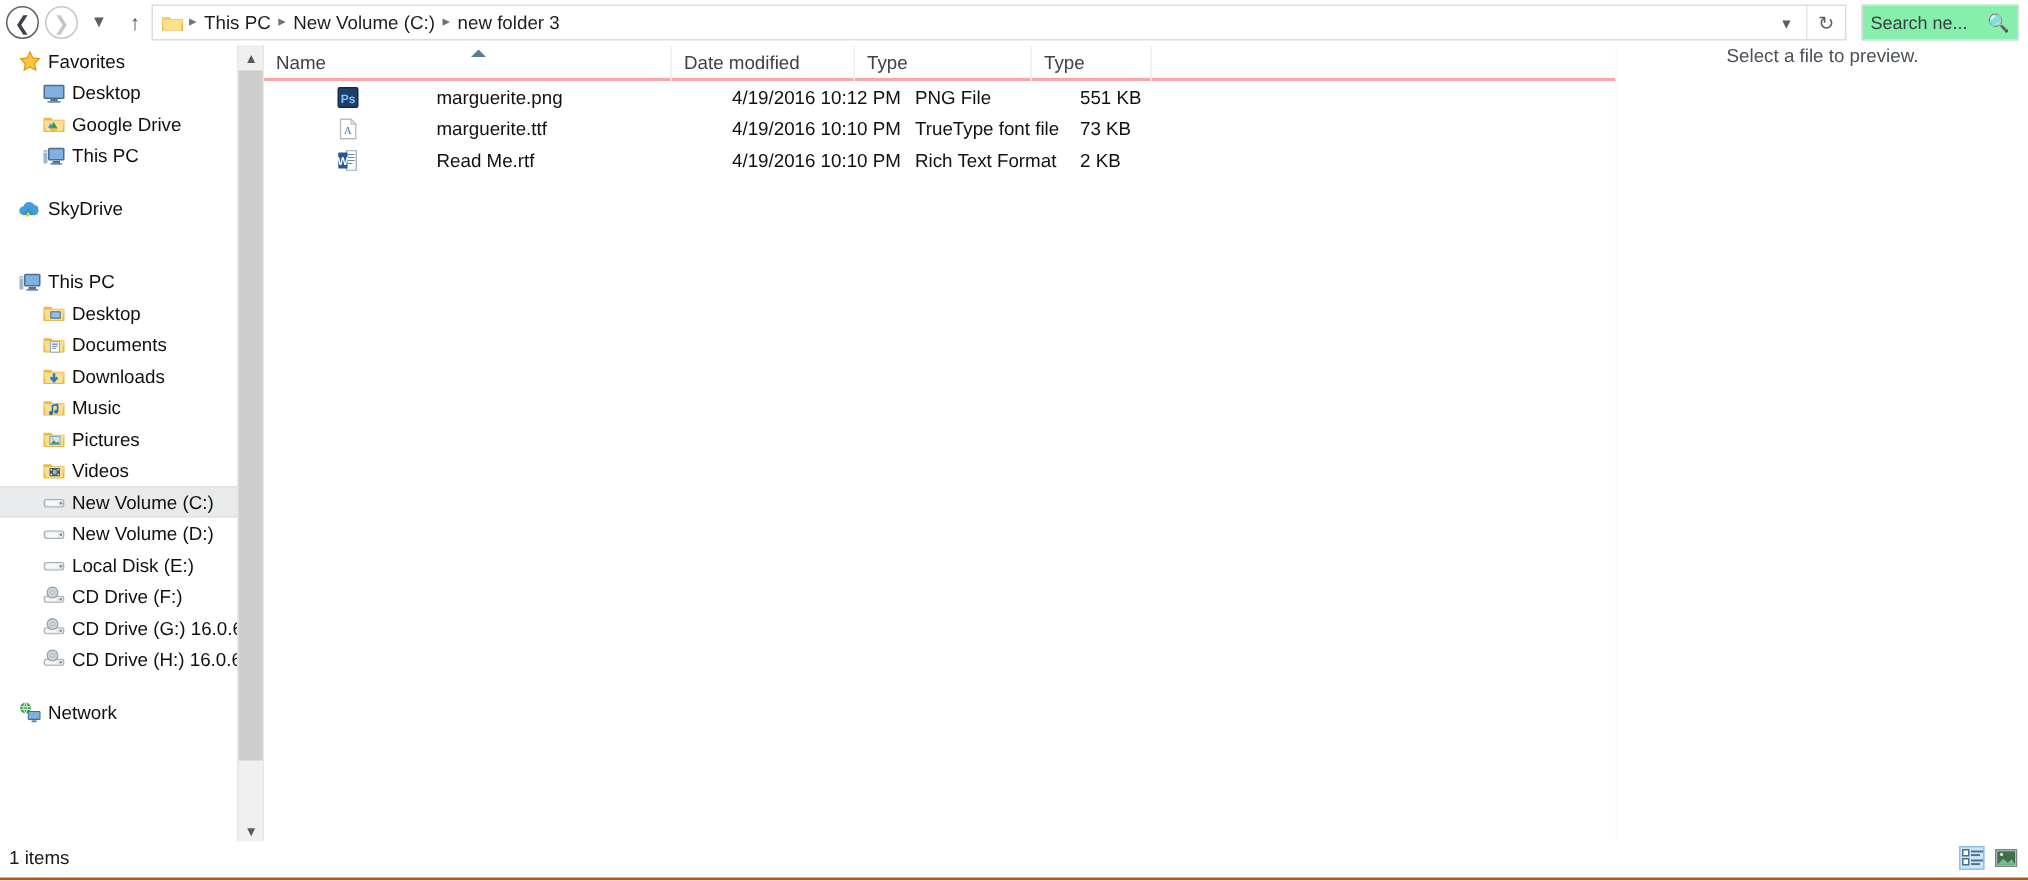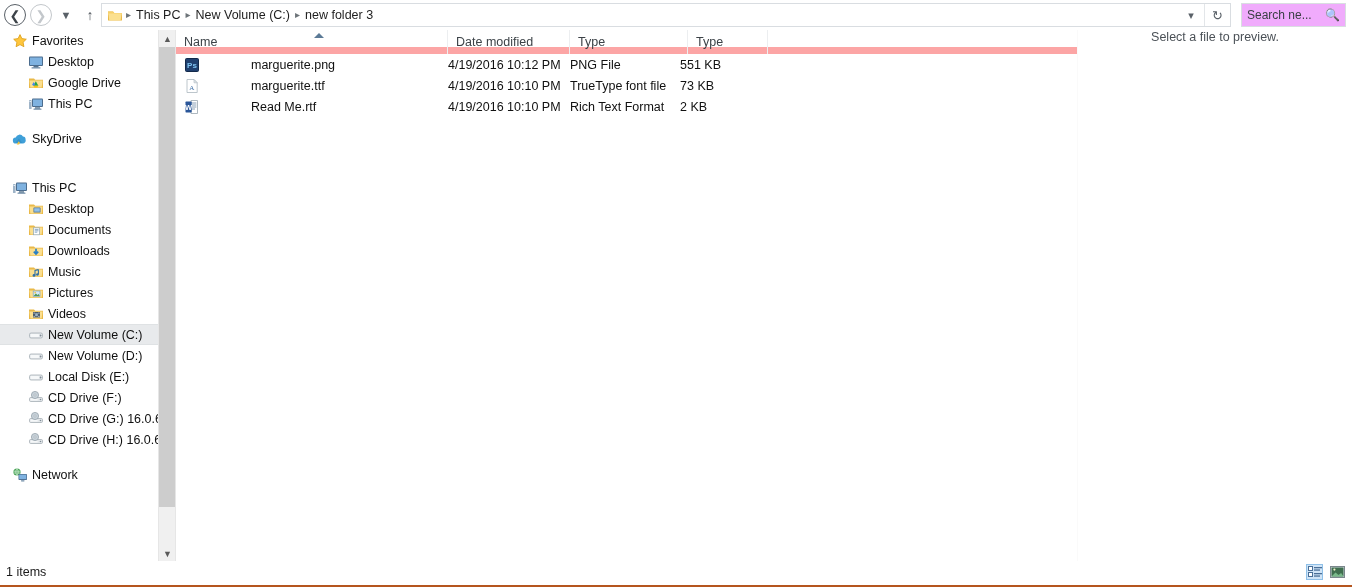--- a/index.html
+++ b/index.html
@@ -46,21 +46,21 @@
   .crumb-sep { color:#6d7479; font-size:10px; padding:0 1px; line-height:22px; }
   .addr-right { display:flex; align-items:center; flex:none; height:100%; }
   .addr-btn {
     width:26px; height:22px; display:flex; align-items:center; justify-content:center;
     color:#5a6168; font-size:11px;
   }
   .addr-btn.refresh { border-left:1px solid #e3e6e9; font-size:13px; }
 
   .searchbox {
     position:absolute; left:1241px; top:3px; width:105px; height:24px;
-    border:1px solid #d9dde1; background:#f0abfc;
+    border:1px solid #d9dde1; background:#86efac;
     display:flex; align-items:center; padding:0 5px;
   }
   .search-text { flex:1; color:#3b4045; font-size:12px; white-space:nowrap; overflow:hidden; }
   .search-icon { color:#4a5157; font-size:12px; flex:none; }
 
   
   .sidebar {
     position:absolute; left:0; top:30px; width:158px; height:532px;
     background:#ffffff; overflow:hidden;
   }
@@ -90,36 +90,36 @@
 
   .sidebar-divider {
     position:absolute; left:175px; top:30px; width:1px; height:532px;
     background:#e6e6e6;
   }
 
   
   .filepane { position:absolute; left:176px; top:30px; width:901px; height:532px; background:#fff; }
   .colhead {
     position:relative; height:24px; display:flex; align-items:center;
-    border-bottom:7px solid #fca5a5; color:#3c4247; font-size:12.5px;
+    border-bottom:2px solid #fca5a5; color:#3c4247; font-size:12.5px;
   }
   .col { position:absolute; top:0; height:24px; line-height:24px; padding-left:8px;
          border-right:1px solid #eceef0; color:#3c4247; }
   .col-name { left:0;   width:272px; }
   .col-date { left:272px; width:122px; }
   .col-type { left:394px; width:118px; }
   .col-size { left:512px; width:80px; border-right:1px solid #eceef0; }
   .sort-indicator {
     position:absolute; left:138px; top:3px;
     width:0;height:0;border-left:5px solid transparent;border-right:5px solid transparent;
     border-bottom:5px solid #5b7a96;
   }
 
   .rows { position:relative; }
-  .frow { position:relative; height:21px; display:flex; align-items:center; font-size:12.5px; color:#111; }
+  .frow { position:relative; height:21px; display:flex; align-items:center; font-size:12.5px; color:#111;margin-left:40px; }
   .fcell { position:absolute; white-space:nowrap; }
   .fc-name { left:8px; display:flex; align-items:center; }
   .fc-name .fname { margin-left:7px;padding-left:44px; }
   .fc-date { left:272px; }
   .fc-type { left:394px; }
   .fc-size { left:504px; width:72px; text-align:left; }
   .ficon { width:16px; height:16px; flex:none; display:block; }
 
   
   .preview-divider { position:absolute; left:1077px; top:30px; width:1px; height:532px; background:#fafafa; }

